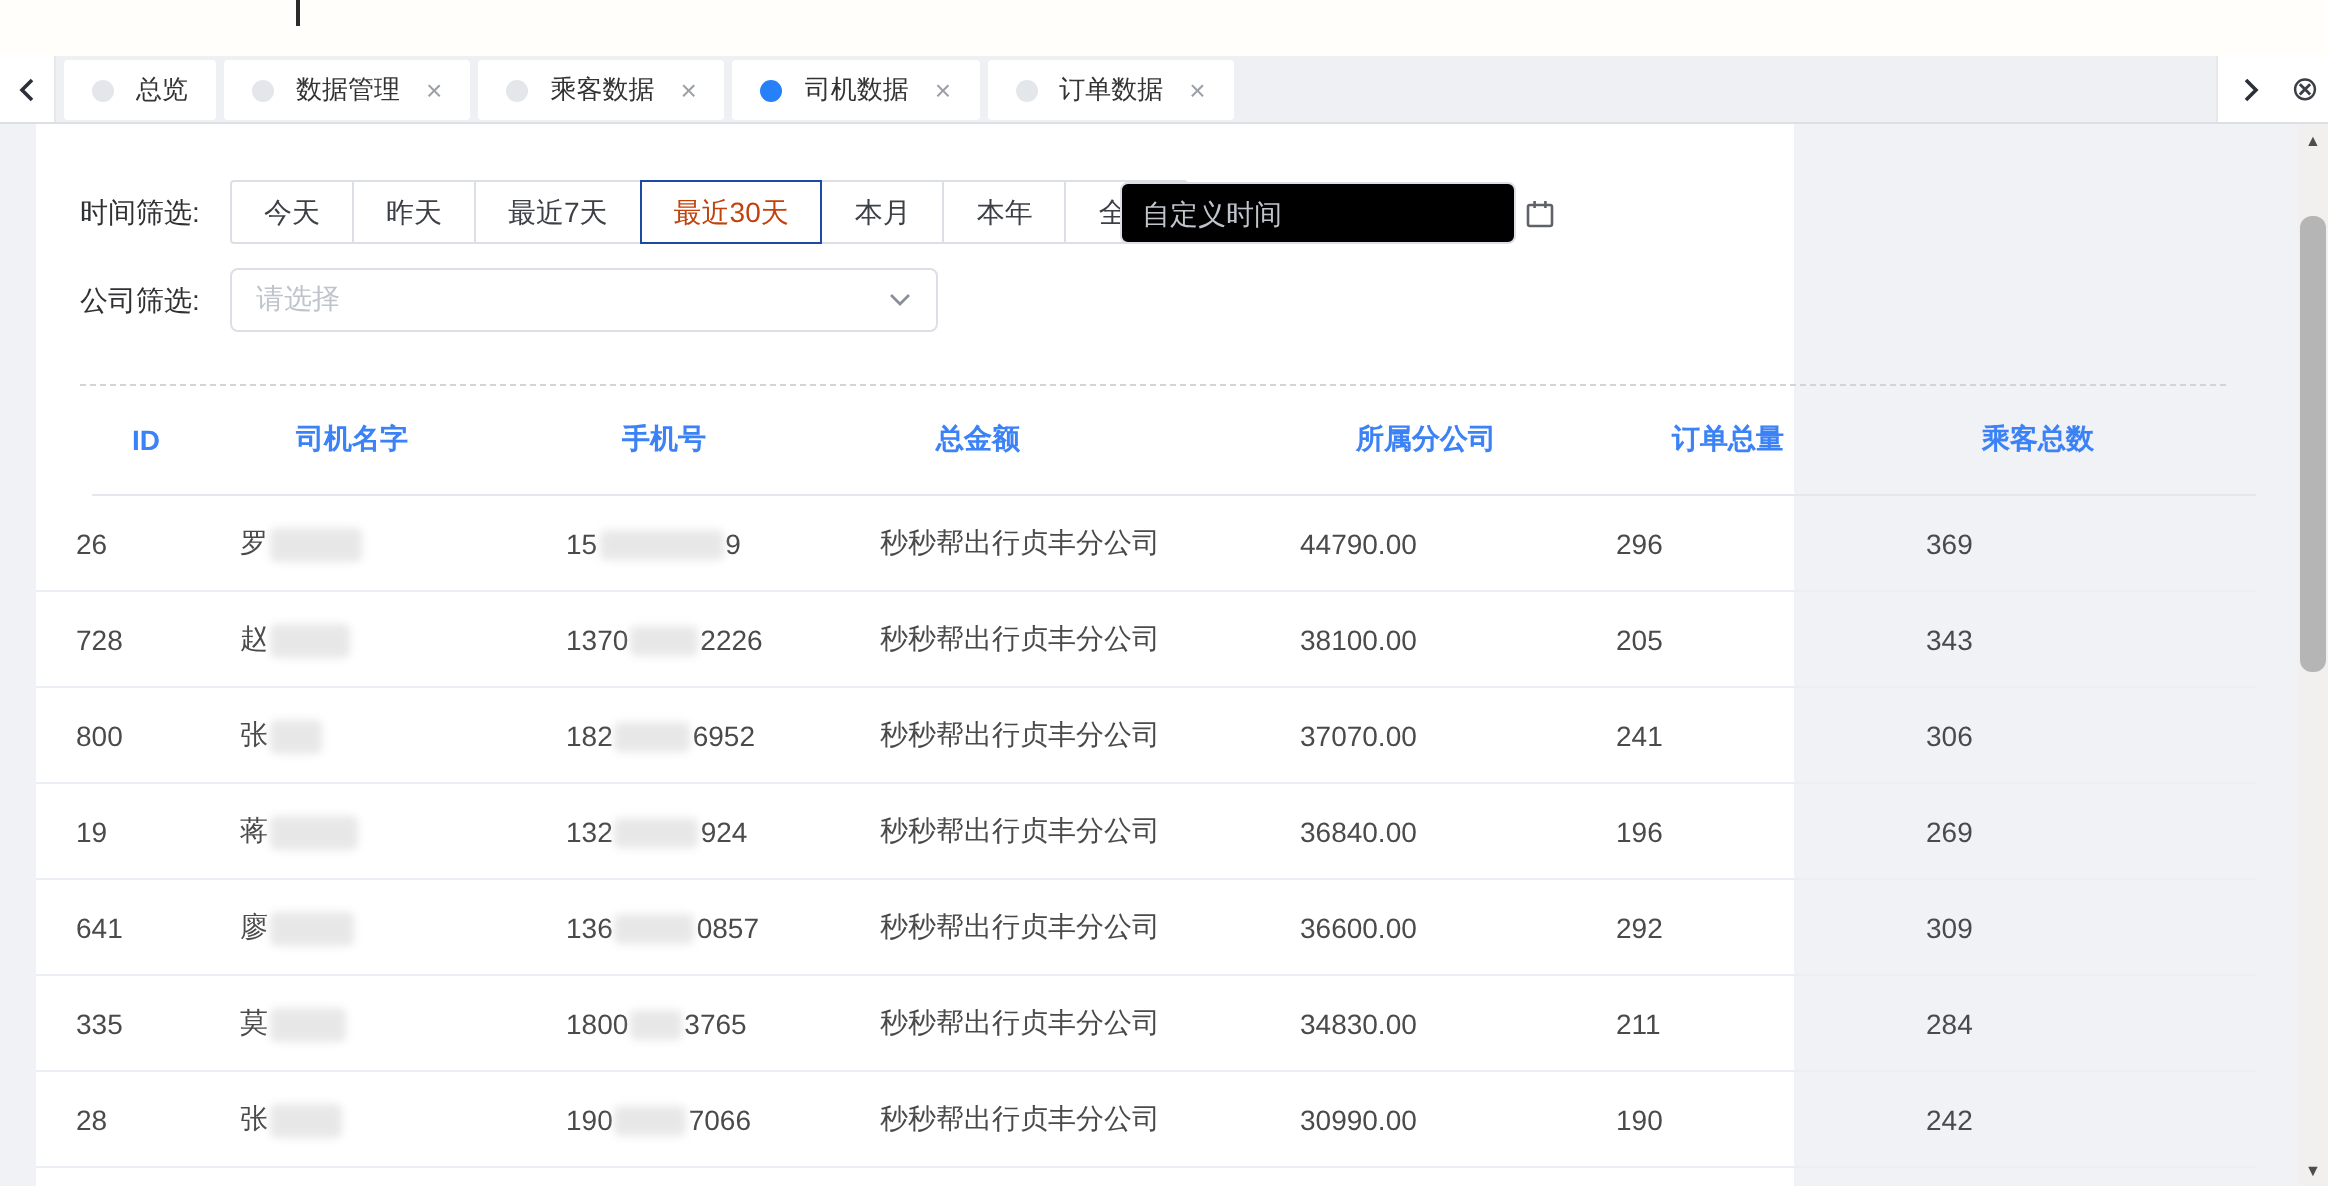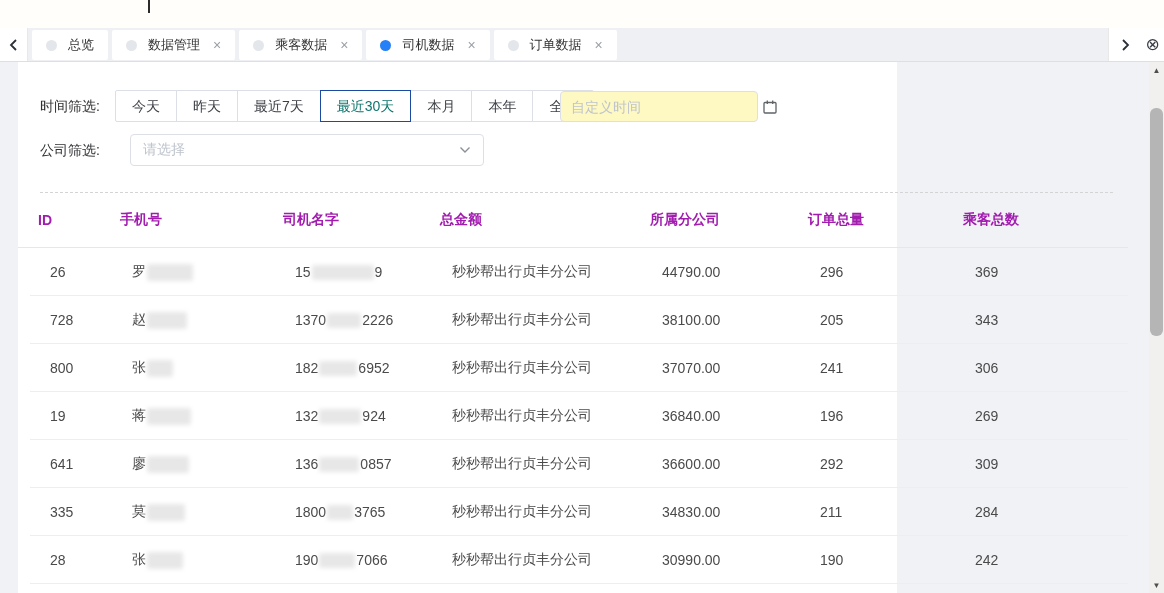--- a/index.html
+++ b/index.html
@@ -34,42 +34,42 @@
 
   
   .flabel { position:absolute; left:22px; font-size:14px; color:#303133; line-height:32px; }
   .lbl-time { top:28px; }
   .lbl-company { top:72px; }
   .btn-group { position:absolute; left:97px; top:28px; display:flex; }
   .tbtn { height:32px; padding:0 16px; background:#fff; border:1px solid #dcdfe6; margin-left:-1px;
     font-size:14px; color:#3c3f45; line-height:30px; cursor:pointer; position:relative; }
   .tbtn:first-child { margin-left:0; border-radius:2px 0 0 2px; }
   .tbtn:last-child { border-radius:0 2px 2px 0; }
-  .tbtn.sel { border-color:#1b4aa2; color:#0f766e; z-index:2; }
+  .tbtn.sel { border-color:#1b4aa2; color:#c2410c; z-index:2; }
   .date-box { position:absolute; left:542px; top:29px; width:198px; height:31px;
-    border:1px solid #dcdfe6; border-radius:4px; background:#fef9c3; display:flex; align-items:center; }
+    border:1px solid #dcdfe6; border-radius:4px; background:#000000; display:flex; align-items:center; }
   .date-box input { flex:1; border:none; outline:none; padding:0 10px; font-size:14px;
     color:#606266; background:transparent; font-family:inherit; }
   .date-box input::placeholder { color:#bfc4cc; }
   .cal-ic { margin-right:9px; display:flex; }
   .select-box { position:absolute; left:97px; top:72px; width:354px; height:32px;
     border:1px solid #dcdfe6; border-radius:4px; background:#fff; display:flex;
-    align-items:center; cursor:pointer;margin-left:15px; }
+    align-items:center; cursor:pointer; }
   .select-box .ph { flex:1; padding:0 12px; font-size:14px; color:#bfc4cc; }
   .select-box .chev { margin-right:12px; display:flex; }
 
   .dashed-sep { position:absolute; left:22px; top:130px; width:1073px; height:0;
     border-top:1px dashed #d4d4d4; }
 
   
   .tbl { position:absolute; left:0; top:131px; width:1110px; }
   .trow { display:grid; grid-template-columns:82px 163px 157px 210px 158px 155px 1fr;
     padding:0 20px; align-items:center; font-size:14px; }
-  .thead { height:55px; border-bottom:1px solid #e4e7ed; font-weight:700; color:#a21caf; }
-  .tr { height:48px; border-bottom:1px solid #ebeef5; color:#4a4a4a;margin-left:12px; }
+  .thead { height:55px; border-bottom:1px solid #e4e7ed; font-weight:700; color:#3b82f6;margin-left:28px; }
+  .tr { height:48px; border-bottom:1px solid #ebeef5; color:#4a4a4a; }
   .blur { display:inline-block; height:15px; border-radius:3px; background:#d8d8d8;
     opacity:.6; filter:blur(2px); vertical-align:-3px; margin:0 1px; }
   .blur.nameb { height:17px; vertical-align:-5px; }
 
   
   .sbar { position:absolute; left:1149px; top:62px; width:15px; height:531px; background:#f1f0ee; }
   .sb-btn { position:absolute; left:0; width:15px; height:16px; display:flex; align-items:center;
     justify-content:center; font-size:8px; color:#4d4d4d; cursor:pointer; }
   .sb-up { top:0; }
   .sb-down { bottom:0; }
@@ -160,22 +160,22 @@
           <polyline points="1.5,1.5 6,6 10.5,1.5" fill="none" stroke="#8a9099" stroke-width="1.4"></polyline>
         </svg>
       </span>
     </div>
 
     <div class="dashed-sep"></div>
 
     <div class="tbl">
       <div class="trow thead">
           <div>ID</div>
+          <div>司机名字</div>
           <div>手机号</div>
-          <div>司机名字</div>
           <div>总金额</div>
           <div>所属分公司</div>
           <div>订单总量</div>
           <div>乘客总数</div>
         </div>
       <div id="tbody">
           <div class="trow tr">
             <div>26</div>
             <div><span>罗</span><span class="blur nameb" style="width: 46px;"></span></div>
             <div><span>15</span><span class="blur" style="width: 62px;"></span><span>9</span></div>

